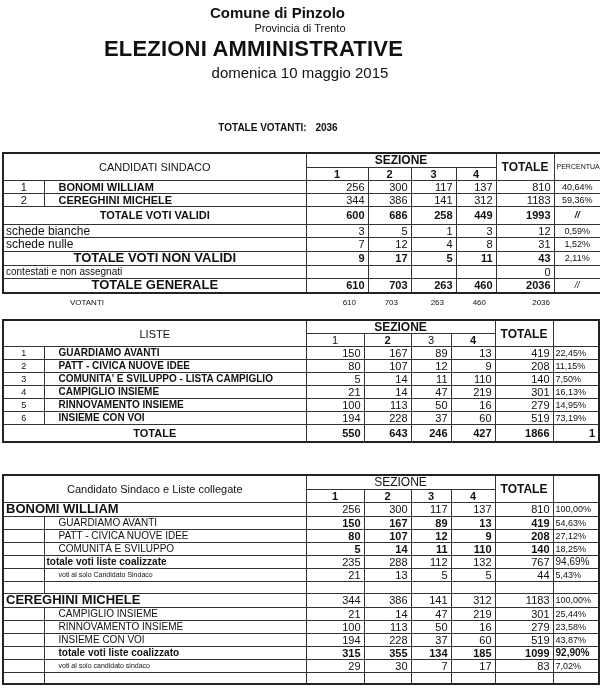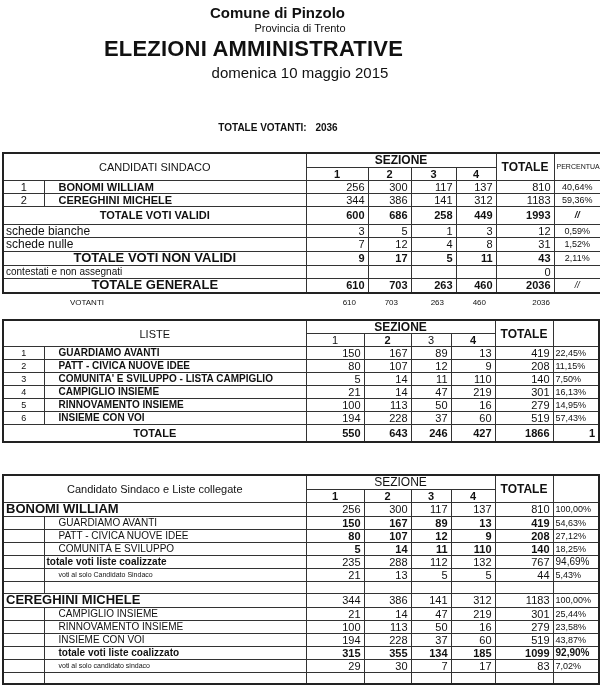--- a/index.html
+++ b/index.html
@@ -226,21 +226,21 @@
         <td class="perc" style="">14,95%</td>
       </tr>
       <tr style="height:12px">
         <td class="c" style="font-size:9px">6</td>
         <td class="b" style="padding-left:14px;font-size:10px">INSIEME CON VOI</td>
         <td class="num">194</td>
         <td class="num">228</td>
         <td class="num">37</td>
         <td class="num">60</td>
         <td class="num">519</td>
-        <td class="perc" style="">57,43%</td>
+        <td class="perc" style="">73,19%</td>
       </tr>
     </tbody>
   <tbody>
       <tr class="big" style="height:17px">
     <td colspan="2" class="c">TOTALE</td>
     <td class="num">550</td>
     <td class="num">643</td>
     <td class="num">246</td>
     <td class="num">427</td>
     <td class="num">1866</td>

